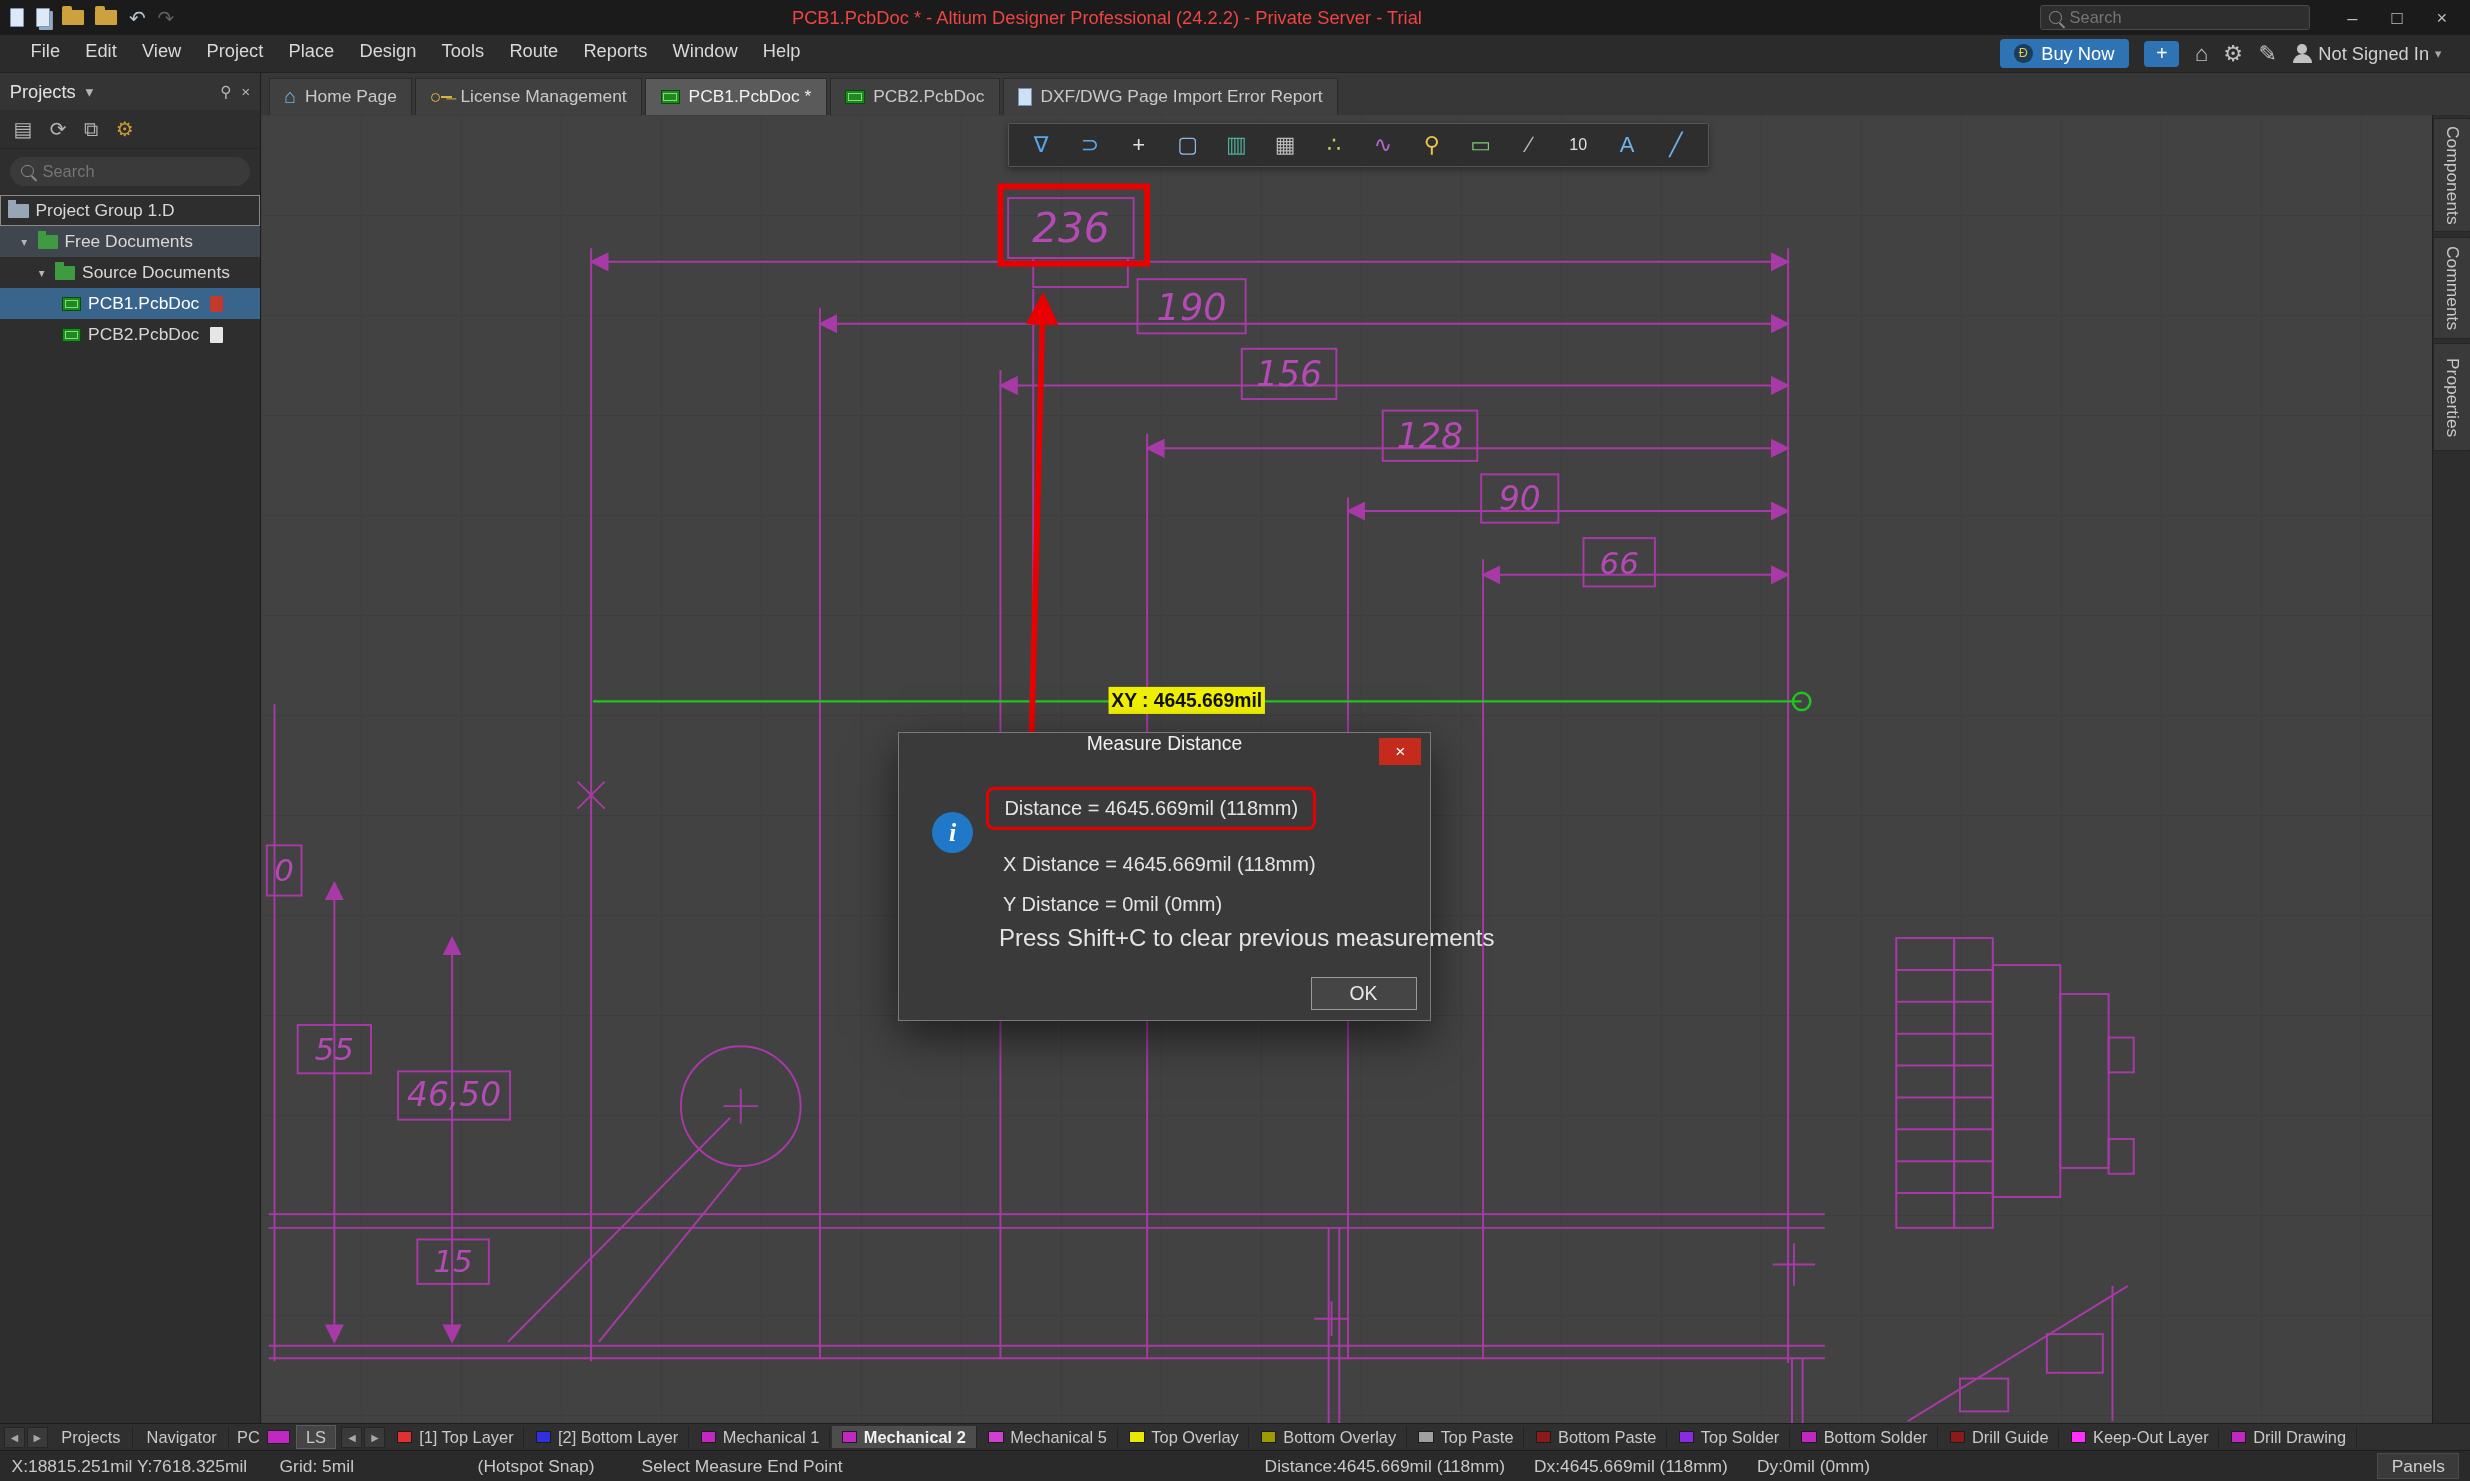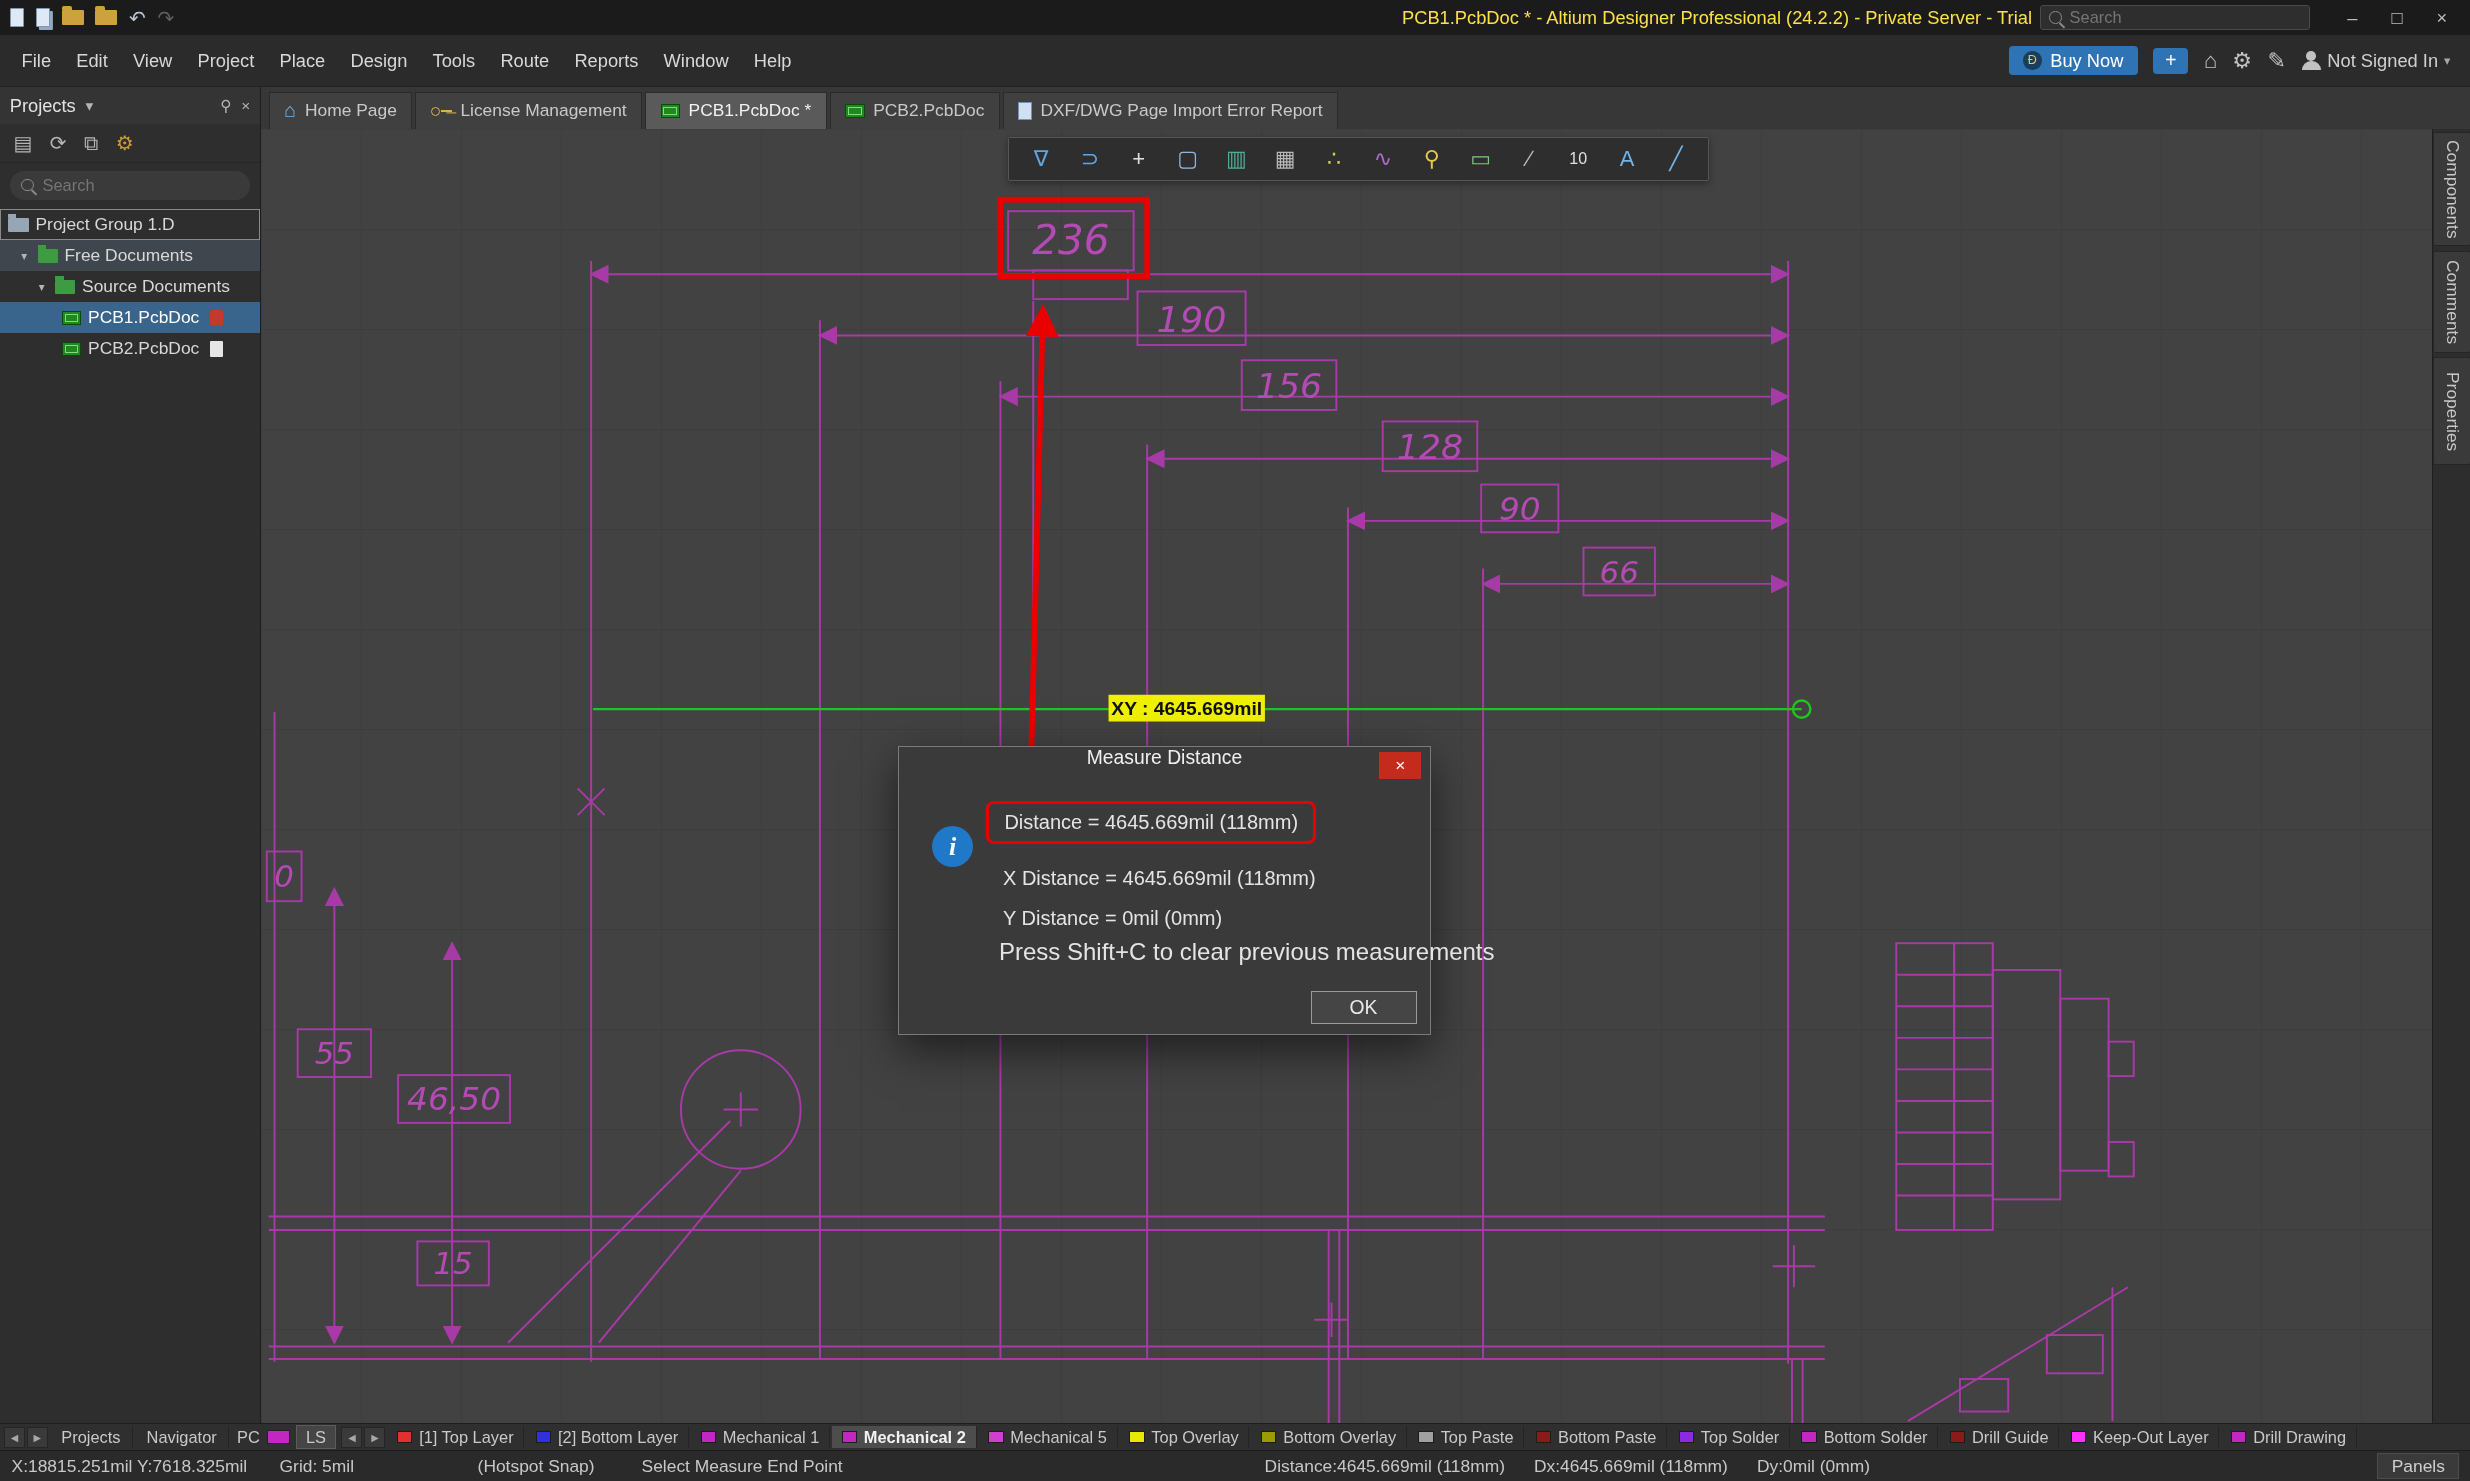--- a/index.html
+++ b/index.html
@@ -8,30 +8,30 @@
 
 
 .titlebar{height:35px;background:#1b1b1b;display:flex;align-items:center;gap:7.7px;padding:0 9.7px;flex:0 0 auto}
 .tb-icons{display:flex;gap:11.6px;align-items:center}
 .tb-doc{width:14.5px;height:19.3px;background:#dfe9f5;border:1px solid #7e99b5;border-radius:1px}
 .tb-doc.stack{box-shadow:2.9px 2.9px 0 #93a9c0}
 .folder{width:22px;height:14.5px;background:#cda23e;border-radius:1px;position:relative}
 .folder::before{content:"";position:absolute;top:-3.9px;left:0;width:9.7px;height:3.9px;background:#cda23e;border-radius:1.9px 1.9px 0 0}
 .tb-glyph{font-size:20px;line-height:1;color:#b9c5d1}
 .tb-glyph.dim{color:#5f5f5f}
-.tb-title{flex:1;text-align:right;font-size:18.3px;color:#fde047;white-space:nowrap;overflow:hidden}
+.tb-title{flex:1;text-align:center;font-size:18.3px;color:#ef4444;white-space:nowrap;overflow:hidden}
 .tb-search{width:270px;height:25px;background:#2e2e2e;border:1px solid#4a4a4a;border-radius:2.9px;display:flex;align-items:center;gap:7.7px;padding:0 8.7px}
 .tb-search input{flex:1;background:transparent;border:none;outline:none;color:#bdbdbd;font-size:16.4px;font-family:inherit}
 .mag{width:12.6px;height:12.6px;border:1.9px solid #8a8a8a;border-radius:50%;position:relative;flex:0 0 auto}
 .mag::after{content:"";position:absolute;width:1.9px;height:6.8px;background:#8a8a8a;bottom:-5.8px;right:-1.9px;transform:rotate(-45deg)}
 .winbtns{display:flex;gap:5.8px;margin-left:15.4px}
 .winbtn{width:39px;height:25px;display:flex;align-items:center;justify-content:center;font-size:18.3px;color:#bdbdbd}
 
 
-.menubar{height:52px;background:#2b2b2b;display:flex;align-items:center;padding:0 9px;font-size:18.3px;flex:0 0 auto;border-bottom:1px solid #222}
+.menubar{height:38px;background:#2b2b2b;display:flex;padding:0 18px;font-size:18.3px;flex:0 0 auto;border-bottom:1px solid #222}
 .menu-item{padding:4.8px 12.6px;color:#d8d8d8}
 .menubar-right{margin-left:auto;display:flex;align-items:center;gap:15.4px;padding-right:11.6px}
 .buy-now{height:29px;background:#2e74b5;border:none;border-radius:3.9px;color:#ffffff;display:flex;align-items:center;gap:8.7px;padding:0 14.5px;font-size:18.3px;font-family:inherit}
 .buy-coin{width:18.3px;height:18.3px;border-radius:50%;background:#1b3d5c;color:#e8c84a;font-size:12.6px;display:flex;align-items:center;justify-content:center}
 .addon-btn{width:35px;height:26px;background:#2e74b5;border:none;border-radius:3.9px;color:#fff;font-size:19.3px;display:flex;align-items:center;justify-content:center}
 .mb-icon{font-size:22px;color:#c2c2c2;line-height:1}
 .person{width:20px;height:19.3px;position:relative;display:inline-block}
 .person::before{content:"";position:absolute;top:0;left:4.8px;width:9.7px;height:9.7px;border-radius:50%;background:#c2c2c2}
 .person::after{content:"";position:absolute;bottom:0;left:1px;width:18.3px;height:8.7px;border-radius:9.7px 9.7px 0 0;background:#c2c2c2}
 .user{display:flex;align-items:center;gap:6px;font-size:18.3px;color:#d0d0d0}

